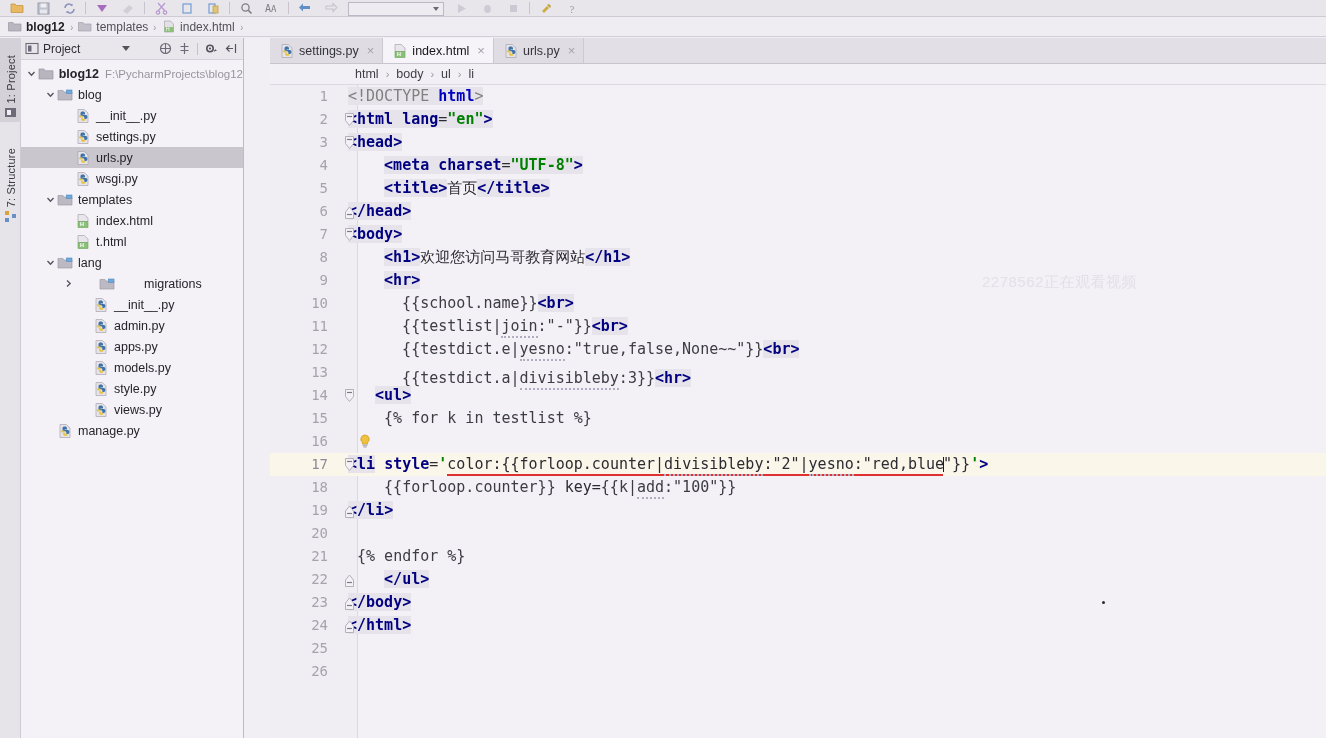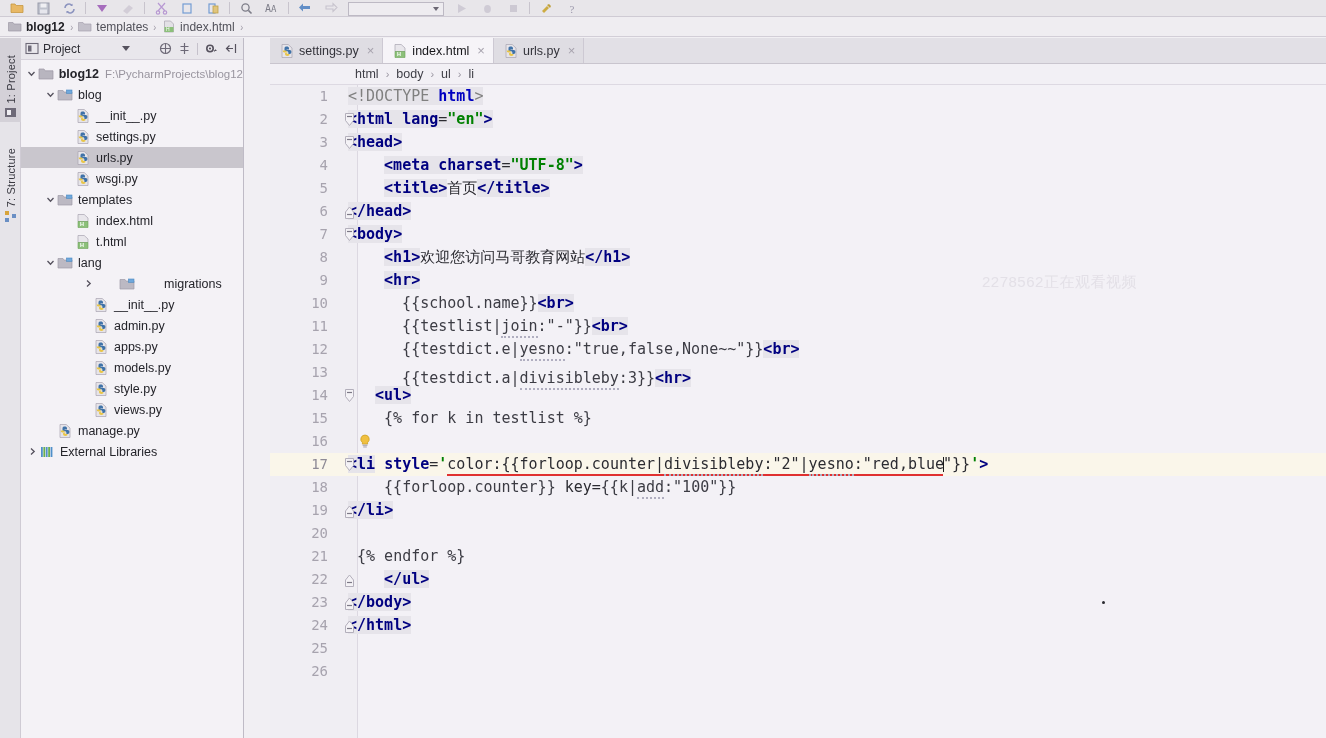--- a/index.html
+++ b/index.html
@@ -480,21 +480,21 @@
             <svg width="9" height="9" viewBox="0 0 9 9">
               <path d="M1.5 3L4.5 6.2 7.5 3" stroke="#55515d" stroke-width="1.3" fill="none"></path>
             </svg>
           </span>
           <span class="nicon"><svg width="16" height="16" viewBox="0 0 16 16">
               <path d="M1 3.5h5l1.2 1.6H15V13H1z" fill="#bcb9c3" stroke="#9f9ba8" stroke-width=".7"></path>
               <rect x="9.5" y="3" width="5.5" height="3.3" fill="#6fa8dc" stroke="#4a87c0" stroke-width=".6"></rect>
             </svg></span>
           <span class="nlabel">lang</span>
         </div>
-        <div class="node" style="padding-left: 60px; gap: 24px;">
+        <div class="node" style="padding-left: 40px; gap: 24px;">
           <span class="arrow">
             <svg width="9" height="9" viewBox="0 0 9 9">
               <path d="M3 1.5L6.2 4.5 3 7.5" stroke="#55515d" stroke-width="1.3" fill="none"></path>
             </svg>
           </span>
           <span class="nicon"><svg width="16" height="16" viewBox="0 0 16 16">
               <path d="M1 3.5h5l1.2 1.6H15V13H1z" fill="#bcb9c3" stroke="#9f9ba8" stroke-width=".7"></path>
               <rect x="9.5" y="3" width="5.5" height="3.3" fill="#6fa8dc" stroke="#4a87c0" stroke-width=".6"></rect>
             </svg></span>
           <span class="nlabel">migrations</span>
@@ -554,35 +554,20 @@
           <span class="nlabel">views.py</span>
         </div>
         <div class="node" style="padding-left: 22px;">
           <span class="arrow none"></span>
           <span class="nicon"><svg width="16" height="16" viewBox="0 0 16 16">
               <path d="M3 1.5h6.2L13 5v9.5H3z" fill="#e6e4e9" stroke="#a8a4b0" stroke-width=".7"></path>
               <path d="M5.5 5.2c0-1.1.8-1.7 2.2-1.7s2.3.5 2.3 1.7v1.4H7.6v.5h3.2c1 0 1.6.7 1.6 1.9 0 1.3-.6 2-1.8 2H9.4V9.9c0-1-.6-1.6-1.8-1.6H6.2c-.5-.1-.7-.5-.7-1.1z" fill="#3f72a8"></path>
               <path d="M10.6 11.3c0 1.1-.8 1.7-2.2 1.7s-2.3-.5-2.3-1.7V9.9h2.4v-.5H5.3c-1 0-1.6-.7-1.6-1.9h3c.5 0 .9.4.9 1.1v1.1c0 .6.4 1 1 1z" fill="#e8c547"></path>
             </svg></span>
           <span class="nlabel">manage.py</span>
-        </div>
-        <div class="node" style="padding-left: 4px;">
-          <span class="arrow">
-            <svg width="9" height="9" viewBox="0 0 9 9">
-              <path d="M3 1.5L6.2 4.5 3 7.5" stroke="#55515d" stroke-width="1.3" fill="none"></path>
-            </svg>
-          </span>
-          <span class="nicon"><svg width="16" height="16" viewBox="0 0 16 16">
-              <rect x="2" y="3" width="1.8" height="10" fill="#4f8fc9"></rect>
-              <rect x="4.4" y="3" width="1.8" height="10" fill="#6ab04c"></rect>
-              <rect x="6.8" y="3" width="1.8" height="10" fill="#4f8fc9"></rect>
-              <rect x="9.2" y="3" width="1.8" height="10" fill="#6ab04c"></rect>
-              <rect x="11.6" y="3" width="1.8" height="10" fill="#4f8fc9"></rect>
-            </svg></span>
-          <span class="nlabel">External Libraries</span>
         </div>
       </div>
   </div>
 
   <div class="editor">
 
     <div class="tabs" id="tabbar">
         <div class="tab">
           <span class="nicon" style="margin: 0px; width: 15px; height: 15px;"><svg width="16" height="16" viewBox="0 0 16 16">
               <path d="M3 1.5h6.2L13 5v9.5H3z" fill="#e6e4e9" stroke="#a8a4b0" stroke-width=".7"></path>

